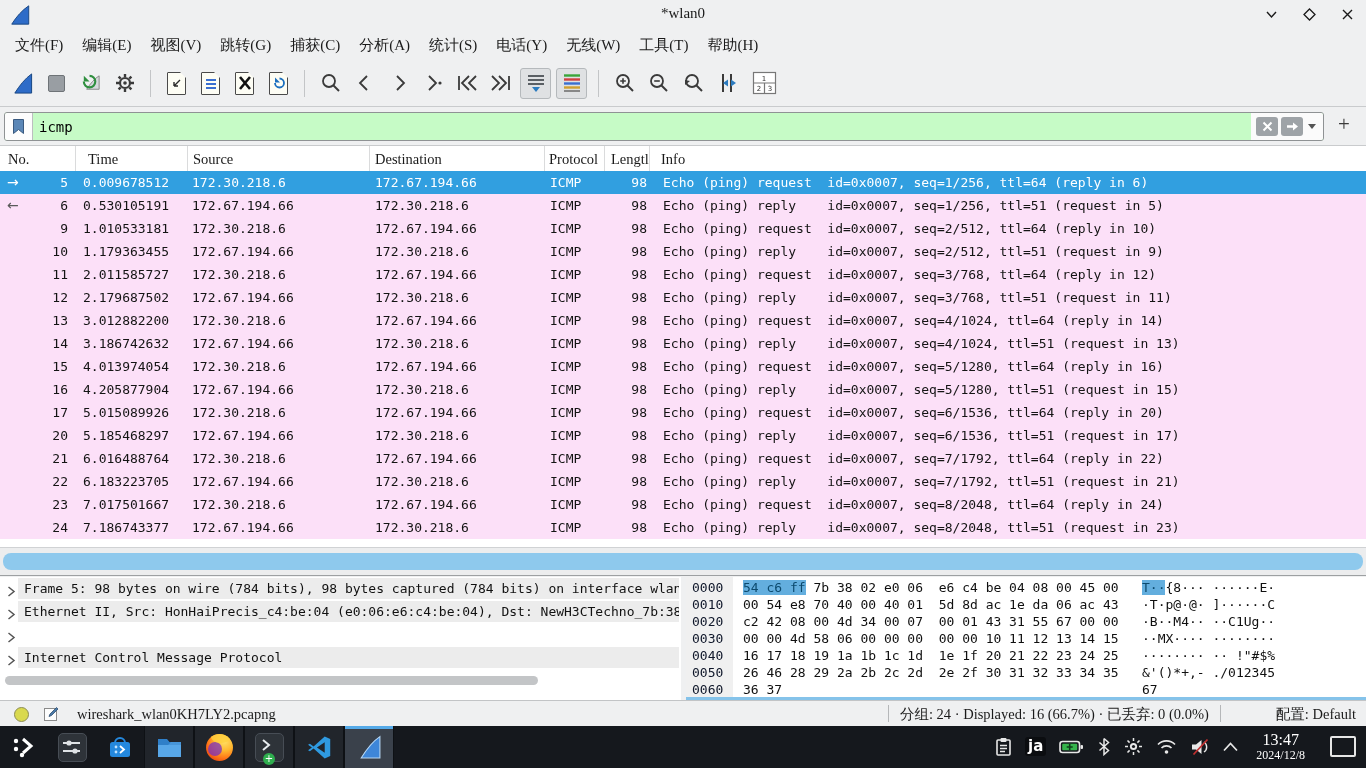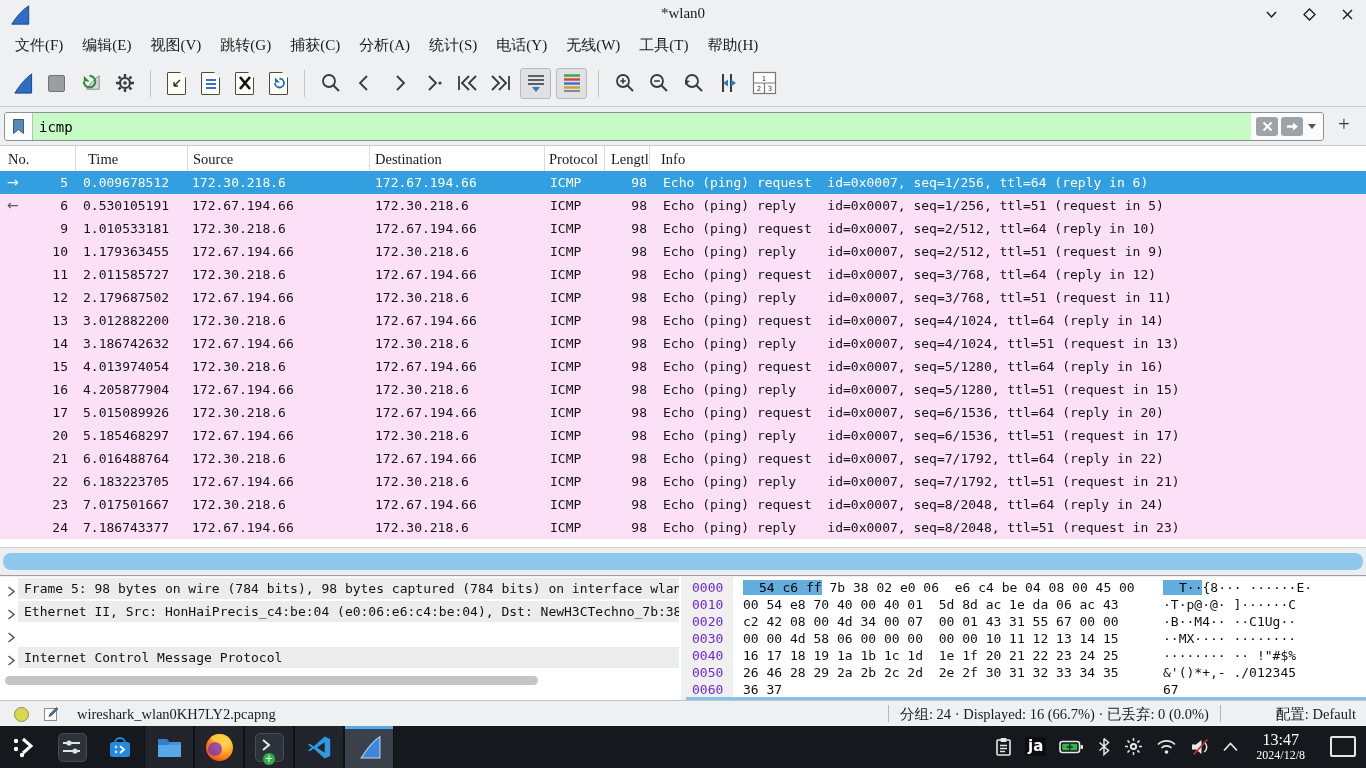--- a/index.html
+++ b/index.html
@@ -82,24 +82,24 @@
   .dtext{position:absolute;left:18px;right:2px;top:1px;height:21px;line-height:21px;background:#ececec;
          font-family:"DejaVu Sans Mono","Liberation Mono",monospace;font-size:13px;white-space:pre;
          overflow:hidden;padding-left:6px;color:#111;}
   .detail-scroll{position:absolute;left:5px;top:99px;width:533px;height:9px;border-radius:5px;background:#c3c5c7;}
   .splitter{position:absolute;left:681px;top:1px;width:5px;height:124px;background:#eff0f1;}
   .hex-pane{position:absolute;left:686px;top:1px;right:0;height:124px;background:#fff;
             font-family:"DejaVu Sans Mono","Liberation Mono",monospace;font-size:13px;overflow:hidden;}
   .hex-offcol{position:absolute;left:0;top:0;width:47px;height:120px;background:#f0f0f0;}
   .hrow{position:relative;height:17px;line-height:17px;white-space:pre;}
   .hrows{position:absolute;left:0;top:2px;right:0;}
-  .hoff{position:absolute;left:6px;color:#6d28d9;}
+  .hoff{position:absolute;left:6px;color:#0f172a;}
   .hhex{position:absolute;left:57px;color:#101010;}
-  .hascii{position:absolute;left:477px;color:#101010;}
-  .hl{background:#63aede;color:#000000;padding-left:16px;}
+  .hascii{position:absolute;left:456px;color:#101010;}
+  .hl{background:#63aede;color:#0c4a6e;}
   .hex-bottom{position:absolute;left:0;right:0;bottom:0;height:4px;background:#85c3ea;}
 
   
   .statusbar{position:absolute;top:700px;left:0;right:0;height:26px;background:#eff0f1;
              border-top:1px solid #c2c4c6;display:flex;align-items:center;font-size:14.5px;}
   .sb-expert{margin-left:14px;width:13px;height:13px;border-radius:50%;background:#d9d94e;border:1px solid #8d8d55;}
   .sb-comment{margin-left:14px;width:16px;height:16px;}
   .sb-filename{margin-left:18px;}
   .sb-right{margin-left:auto;display:flex;align-items:flex-start;}
   .sb-div{width:1px;height:17px;background:#b5b7b9;margin:0 11px;}

